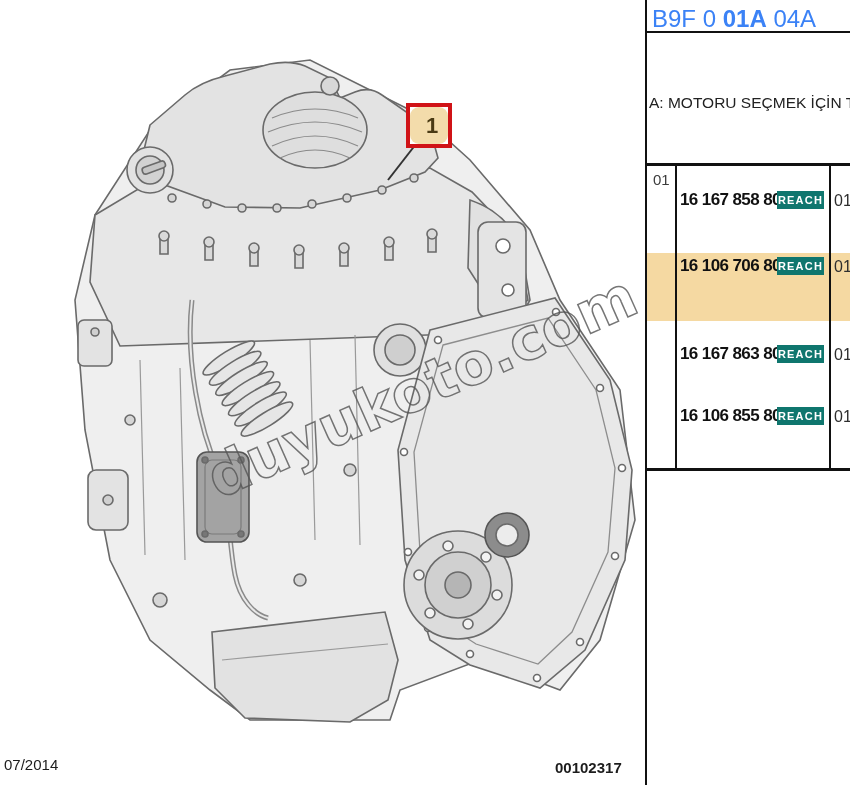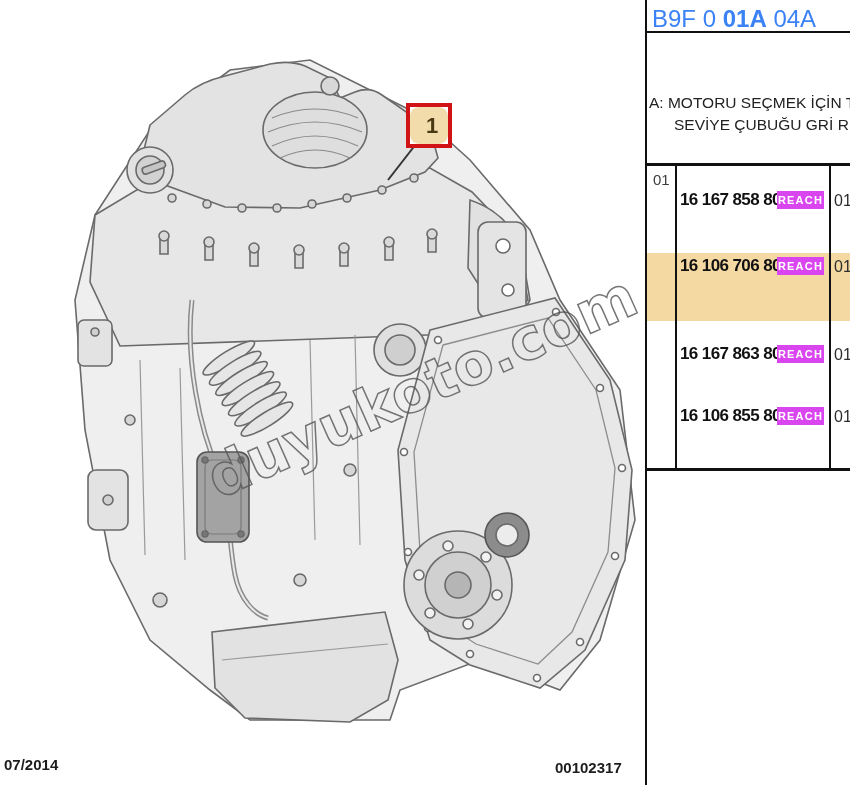--- a/index.html
+++ b/index.html
@@ -12,21 +12,21 @@
   
   #figure-area { position:absolute; top:0; left:0; width:645px; height:785px; background:#fff; }
   #engine-svg { position:absolute; top:0; left:0; }
 
   .callout { position:absolute; left:406px; top:103px; width:46px; height:45px;
              border:4px solid #d01317; background:#fff; }
   .callout-inner { width:100%; height:100%; background:#f3dcab; border-radius:9px;
                    display:flex; align-items:center; justify-content:center; }
   .callout-inner span { font-size:22px; font-weight:bold; color:#4a3a14; transform:translateX(3px); }
 
-  .footer-date { position:absolute; left:4px; top:756px; font-size:15px; font-weight:bold; color:#1c1c1c; }
+  .footer-date { position:absolute; left:4px; top:756px; font-size:15px; font-weight:normal; color:#1c1c1c; }
   .footer-doc  { position:absolute; left:555px; top:759px; width:85px; text-align:left;
                  font-size:15px; font-weight:bold; color:#1c1c1c; }
 
   
   #right-panel { position:absolute; top:0; left:645px; width:205px; height:785px;
                  border-left:2px solid #111; background:#fff; overflow:hidden; }
 
   .panel-header { position:absolute; top:3px; left:0; width:205px; height:30px;
                   border-bottom:2px solid #111; white-space:nowrap; }
   .panel-header .code { position:absolute; left:5px; top:2px; font-size:24px; color:#3b82f6; }
@@ -44,21 +44,21 @@
   .row-highlight { position:absolute; top:87px; left:0; width:205px; height:68px; background:#f5d9a2; }
   .vline1 { position:absolute; top:0; left:28px;  width:2px; height:100%; background:#111; }
   .vline2 { position:absolute; top:0; left:182px; width:2px; height:100%; background:#111; }
 
   .group-ref { position:absolute; top:5px; left:6px; font-size:15px; color:#3c3c3c; }
 
   .part-row { position:absolute; left:0; width:205px; height:22px; }
   .part-row .pn { position:absolute; left:33px; top:0; font-size:17px; font-weight:bold;
                   letter-spacing:-0.6px; color:#111; white-space:nowrap; }
   .part-row .reach { position:absolute; left:130px; top:1px; width:47px; height:18px;
-                     background:#d946ef; color:#fff; font-size:11px; font-weight:bold;
+                     background:#0f766e; color:#fff; font-size:11px; font-weight:bold;
                      letter-spacing:1.2px; display:flex; align-items:center; justify-content:center; }
   .part-row .qty { position:absolute; left:187px; top:2px; font-size:16px; color:#2e2e2e; }
 
   .r1 { top:24px; } .r2 { top:90px; } .r3 { top:178px; } .r4 { top:240px; }
 </style>
 </head>
 <body>
 
 <div id="page">
 
@@ -197,21 +197,20 @@
   <div id="right-panel">
 
     <div class="panel-header">
       <div class="code">
         <span>B9F 0 </span><b>01A</b><span> 04A</span>
       </div>
     </div>
 
 
     <div class="note-line1">A: MOTORU SEÇMEK İÇİN T</div>
-    <div class="note-line2">SEVİYE ÇUBUĞU GRİ R</div>
 
     <div class="parts-table">
       <div class="row-highlight"></div>
       <div class="vline1"></div>
       <div class="vline2"></div>
 
       <div class="group-ref">01</div>
 
       <div class="part-row r1">
         <span class="pn">16 167 858 80</span>

